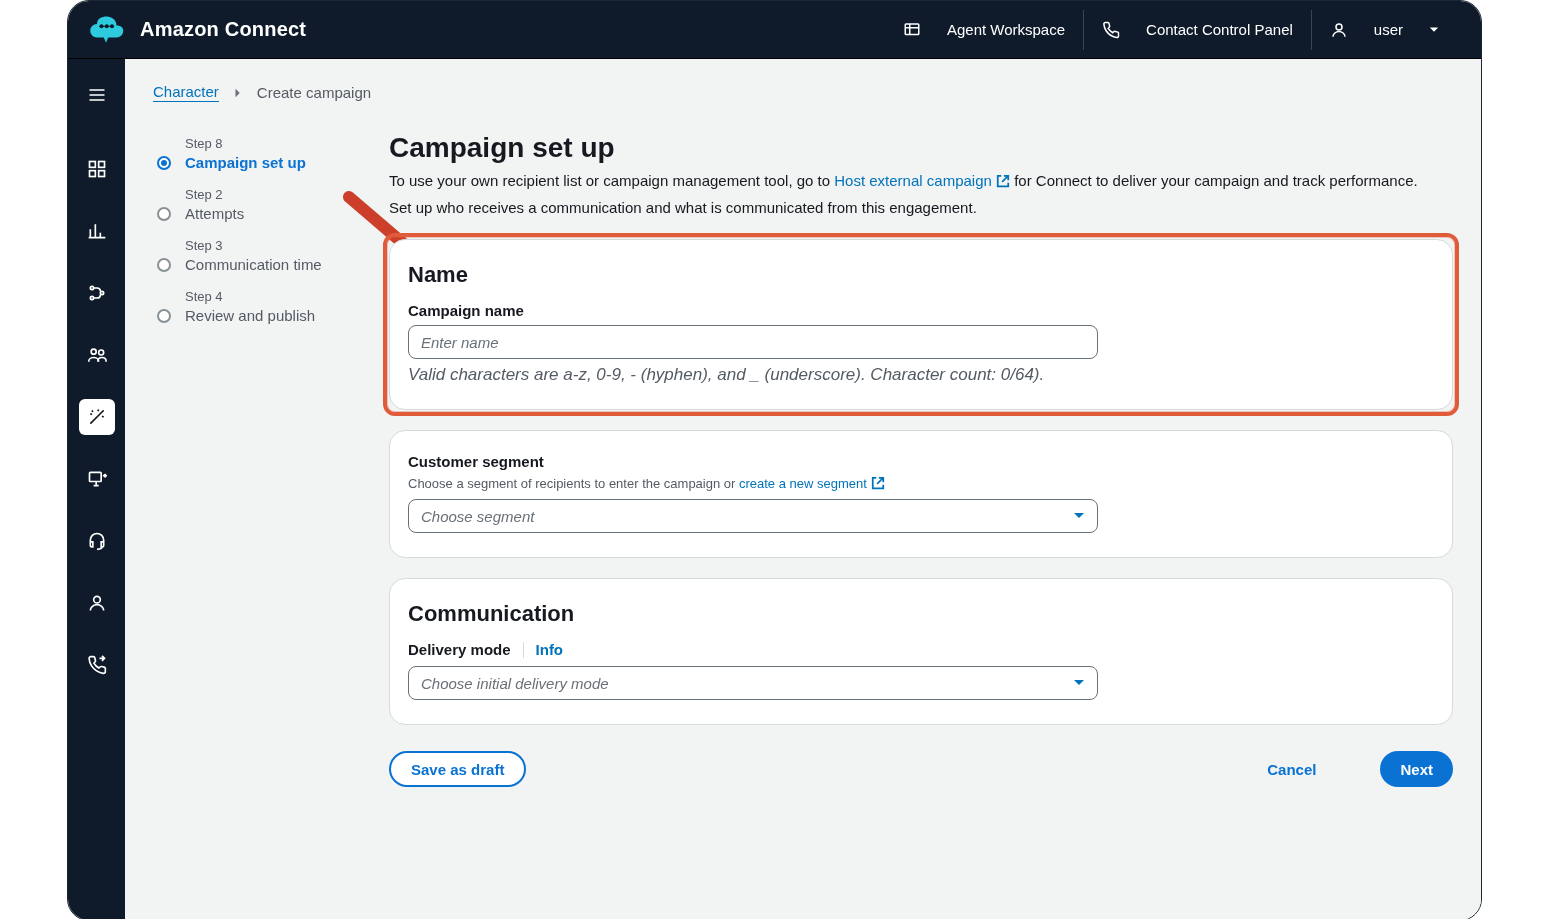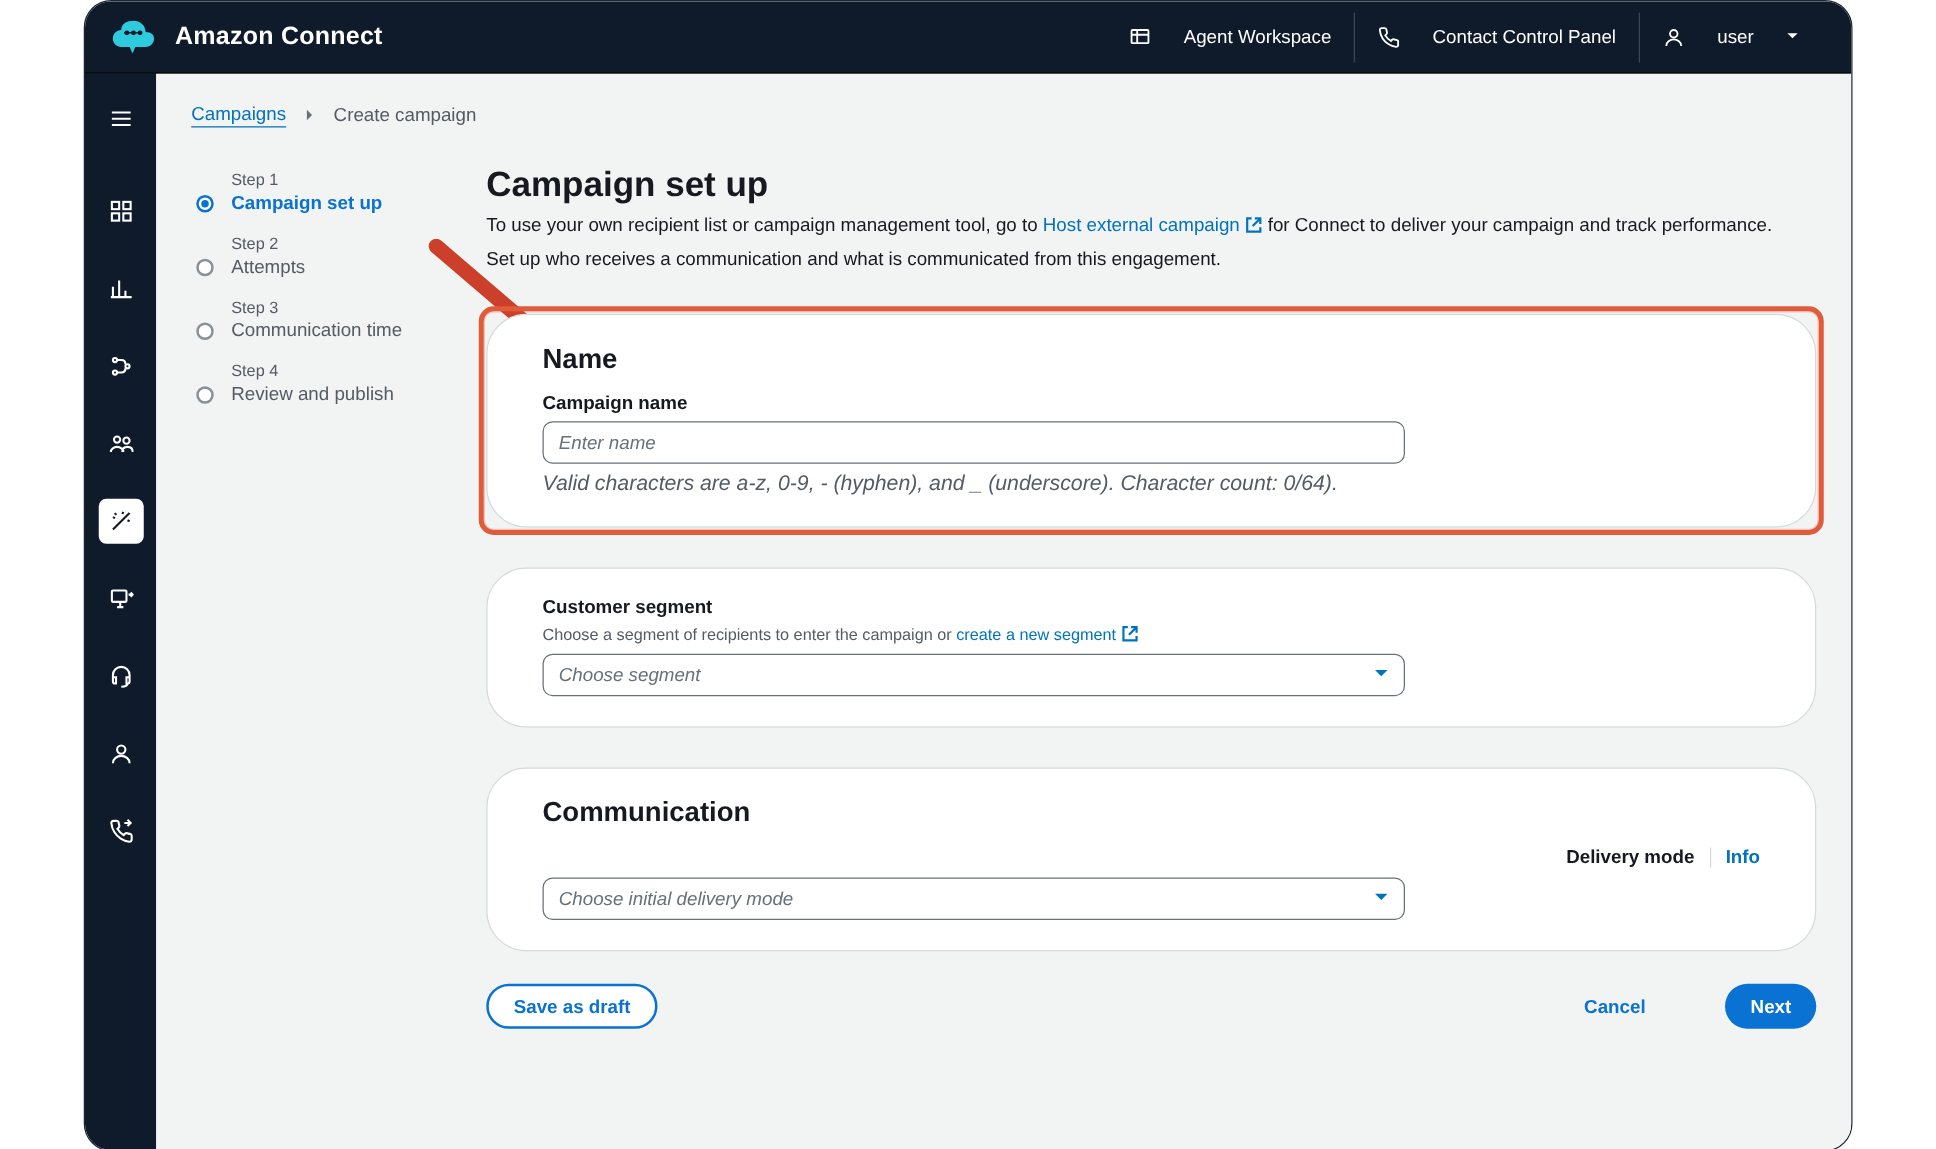--- a/index.html
+++ b/index.html
@@ -81,40 +81,40 @@
 
   
   .main{flex:1;max-width:1100px;}
   h1.page-title{font-size:28px;font-weight:700;margin:0 0 6px;}
   .subtitle{font-size:15px;color:var(--ink);line-height:1.5;margin-bottom:4px;}
   .subtitle a{color:var(--brand);text-decoration:none;}
   .ext-icon{display:inline-flex;vertical-align:-2px;}
   .ext-icon svg{width:14px;height:14px;color:var(--brand);}
 
   .card{
-    background:#fff;border:1px solid var(--card-border);border-radius:32px;padding:22px 44px 24px;
-    margin-top:32px;
+    background:#fff;border:1px solid var(--card-border);border-radius:16px;padding:22px 18px 24px;
+    margin-top:20px;
   }
   .card h2{margin:0 0 14px;font-size:22px;font-weight:700;}
   .field-label{font-size:15px;font-weight:700;margin-bottom:6px;}
   .help{font-size:17px;color:var(--ink-muted);margin-top:6px;font-style:italic;}
   .help-top{font-size:13px;color:var(--ink-muted);margin-bottom:8px;}
   .help-top a{color:var(--brand);text-decoration:none;}
 
   .input,.select{
     width:690px;max-width:100%;height:34px;border:1px solid var(--input-border);border-radius:8px;
     padding:0 12px;font-size:15px;color:var(--ink);background:#fff;
   }
   .input::placeholder{color:#687078;font-style:italic;}
   .select{
     display:flex;align-items:center;justify-content:space-between;cursor:pointer;color:#687078;font-style:italic;
   }
   .select .sel-caret svg{width:12px;height:12px;color:var(--brand);}
 
-  .inline-label-row{display:flex;align-items:center;gap:12px;margin-bottom:8px;justify-content:flex-end;}
+  .inline-label-row{display:flex;align-items:center;gap:12px;margin-bottom:8px;}
   .vdiv{width:1px;height:16px;background:var(--divider);}
   .info-link{color:var(--brand);text-decoration:none;font-weight:600;font-size:15px;}
 
   
   .highlight-wrap{position:relative;}
   .highlight{
     position:absolute;inset:-6px -6px -6px -6px;
     border:4px solid #e05b3a;border-radius:12px;pointer-events:none;
     box-shadow:0 0 0 1px rgba(224,91,58,.3) inset;
   }
@@ -260,36 +260,36 @@
                 <stop offset="1" stop-color="#ef6b4a"></stop>
             </linearGradient>
           </defs>
           <path d="M8 6 L84 70 L72 72 L92 88 L78 64 L80 76 Z" fill="url(#g1)"></path>
           <path d="M8 6 L85 72" stroke="#cc3f2a" stroke-width="12" stroke-linecap="round"></path>
           <path d="M68 78 L92 88 L84 62 Z" fill="#cc3f2a"></path>
         </svg>
       </div>
 
       <div class="breadcrumbs">
-        <a href="#">Campaigns</a>
+        <a href="#">Character</a>
         <span class="sep"><svg viewBox="0 0 12 12">
               <path fill="currentColor" d="M3 1l5 5-5 5z"></path>
             </svg></span>
         <span class="current">Create campaign</span>
       </div>
 
       <div class="body">
         <div class="steps">
           <div class="step current">
             <div class="step-rail">
                 <div class="step-circle"></div>
                 <div class="step-line" style="height:28px;"></div>
               </div>
             <div class="step-text">
-              <div class="step-label">Step 1</div>
+              <div class="step-label">Step 8</div>
               <div class="step-title">Campaign set up</div>
             </div>
           </div>
           <div class="step">
             <div class="step-rail">
                 <div class="step-circle"></div>
                 <div class="step-line" style="height:28px;"></div>
               </div>
             <div class="step-text">
               <div class="step-label">Step 2</div>

